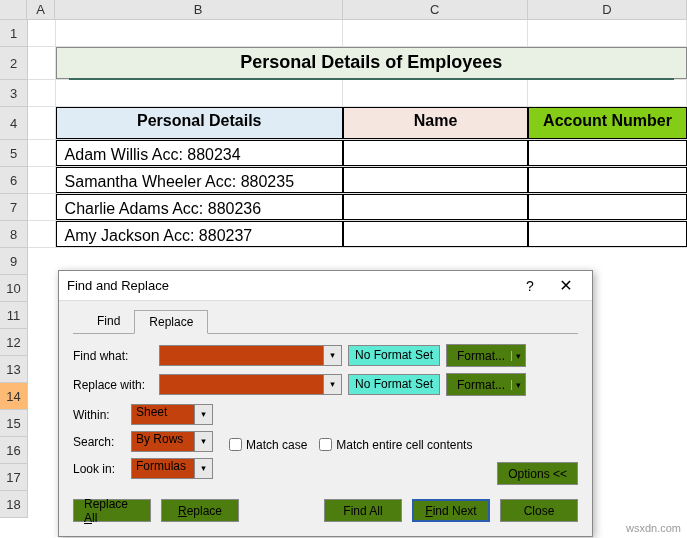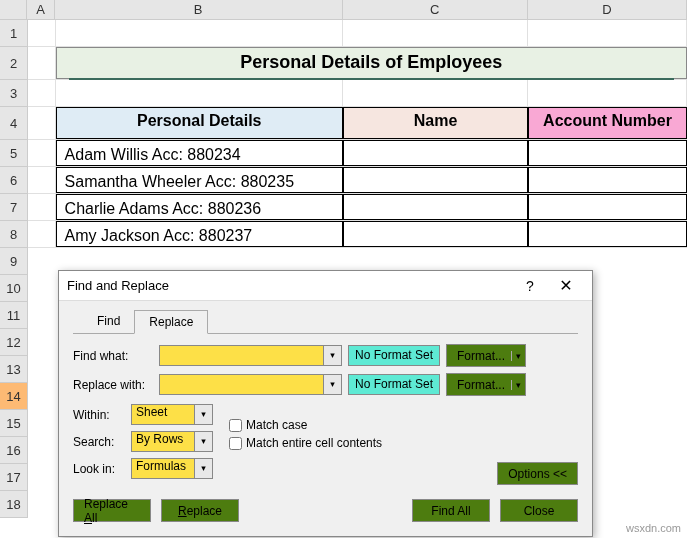--- a/index.html
+++ b/index.html
@@ -23,49 +23,49 @@
     .cells { position: absolute; top: 20px; left: 28px; right: 0; }
     .cell-row { display: flex; height: 27px; border-bottom: 1px solid #e0e0e0; }
     .cell-row.tall { height: 33px; }
     .cell { border-right: 1px solid #e0e0e0; padding: 4px 6px; font-size: 15px; }
     
     .title-bar { background: #e8f1e4; text-align: center; font-weight: bold; font-size: 18px; color: #000000; line-height: 28px; border: 1px solid #888; }
     .title-underline { height: 2px; background: #3b6b5c; margin: 2px 12px 0; }
     
     .th { background: #dfecf5; text-align: center; font-weight: bold; font-size: 16px; border: 1px solid #000; }
     .th.name { background: #f6e6e0; }
-    .th.acc { background: #f9a8d4; }
+    .th.acc { background: #84cc16; }
     .td { border: 1px solid #000; font-size: 16px; padding: 5px 8px; }
     
     
     .dialog { position: absolute; left: 58px; top: 270px; width: 535px; background: #f0f0f0; border: 1px solid #888; box-shadow: 2px 2px 8px rgba(0,0,0,0.3); font-size: 12px; }
     .dlg-title { display: flex; align-items: center; height: 30px; padding: 0 8px; background: #fff; border-bottom: 1px solid #ddd; }
     .dlg-title-text { flex: 1; font-size: 13px; }
     .dlg-help, .dlg-close { width: 36px; text-align: center; font-size: 14px; cursor: pointer; }
     .dlg-close { font-size: 16px; }
     
     .dlg-body { padding: 8px 14px 14px; }
     .tabs { display: flex; border-bottom: 1px solid #aaa; margin-bottom: 10px; }
     .tab { padding: 4px 14px; font-size: 12px; cursor: pointer; position: relative; top: 1px; }
     .tab.active { background: #f0f0f0; border: 1px solid #aaa; border-bottom: 1px solid #f0f0f0; }
     .tab:first-child { margin-left: 10px; }
     
     .form-row { display: flex; align-items: center; margin-bottom: 6px; gap: 6px; }
     .form-row label { width: 80px; font-size: 12px; }
     .form-row label.short { width: 52px; }
     .combo { display: flex; flex: 0 0 142px; }
     .combo.small { flex: 0 0 82px; }
-    .combo input, .combo .sel { flex: 1; border: 1px solid #888; height: 21px; padding: 0 4px; font-size: 12px; background: #fde047; }
+    .combo input, .combo .sel { flex: 1; border: 1px solid #888; height: 21px; padding: 0 4px; font-size: 12px; background: #c2410c; }
     .combo .dd { width: 18px; border: 1px solid #888; border-left: none; background: #e8e8e8; text-align: center; line-height: 19px; font-size: 9px; cursor: pointer; }
     .fmt-status { width: 92px; height: 21px; border: 1px solid #888; text-align: center; line-height: 19px; font-size: 12px; background: #5eead4; }
     .btn { height: 23px; border: 1px solid #888; background: #4d7c0f; padding: 0 10px; font-size: 12px; cursor: pointer; display: inline-flex; align-items: center; justify-content: center; }
     .btn.split { padding-right: 4px; }
     .btn .dd { margin-left: 6px; border-left: 1px solid #aaa; padding-left: 4px; font-size: 9px; }
     
-    .opts-col { display: flex; flex-direction: column; gap: 4px; margin-top: 14px; }
+    .opts-col { display: flex; flex-direction: row; gap: 12px; margin-top: 0; }
     .chk { display: flex; align-items: center; gap: 4px; font-size: 12px; }
     .chk input { width: 13px; height: 13px; }
     
     .dlg-buttons { display: flex; gap: 10px; margin-top: 14px; justify-content: flex-start; }
     .dlg-buttons .btn { width: 78px; justify-content: center; }
     .dlg-buttons .spacer { flex: 1; }
     .btn.primary { border: 2px solid #2a5db0; }
     .underline-letter { text-decoration: underline; }
     
     .watermark { position: absolute; bottom: 4px; right: 6px; font-size: 11px; color: #999; }
@@ -237,18 +237,21 @@
       <div class="btn">
           <span>Replace <span class="underline-letter">A</span>ll</span>
         </div>
       <div class="btn">
           <span><span class="underline-letter">R</span>eplace</span>
         </div>
       <div class="spacer"></div>
       <div class="btn">
           <span>Find All</span>
         </div>
+      <div class="btn primary">
+          <span><span class="underline-letter">F</span>ind Next</span>
+        </div>
       <div class="btn">Close</div>
     </div>
   </div>
 </div>
 
 <div class="watermark">wsxdn.com</div>
 
 </body></html>

